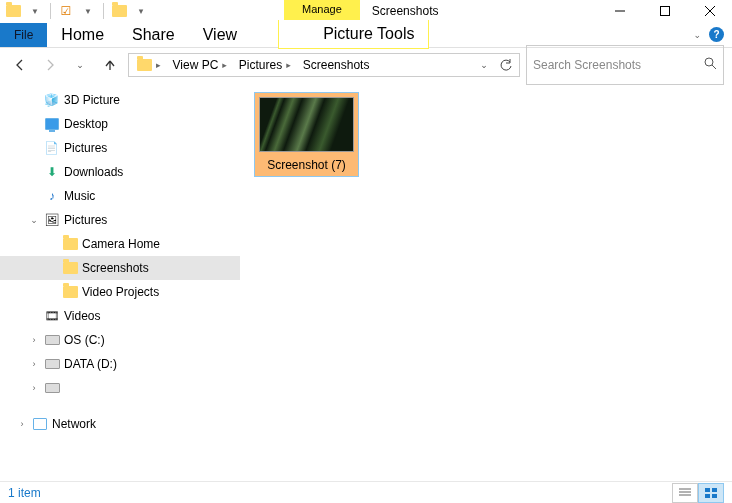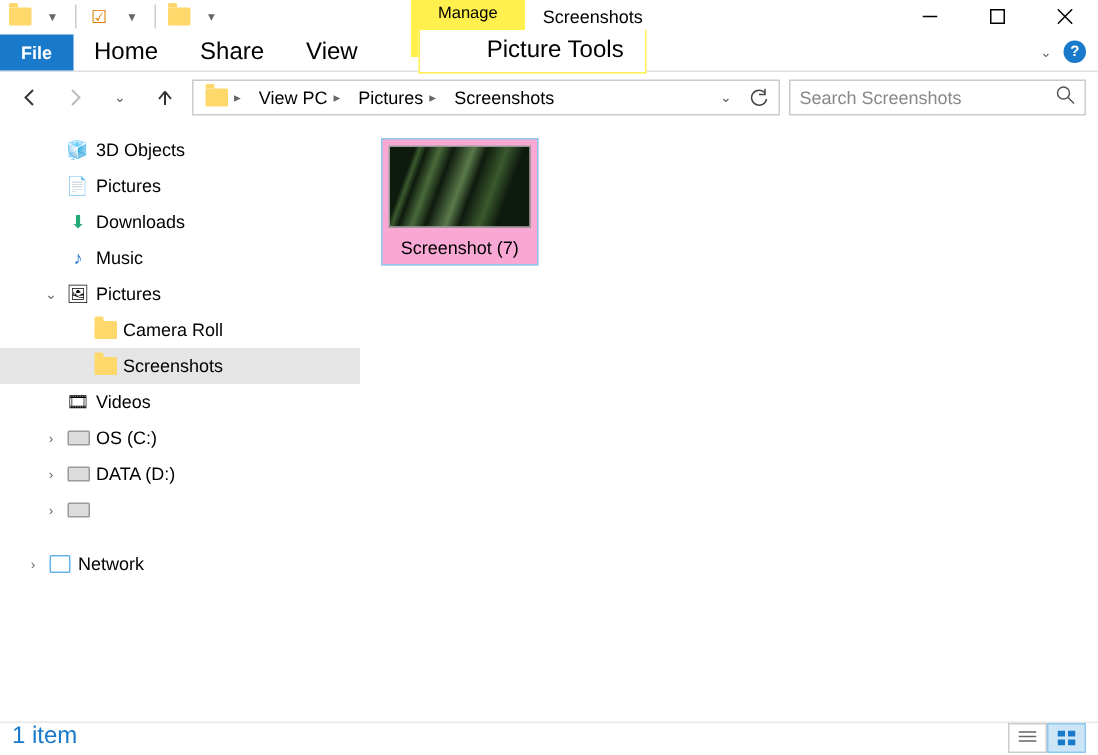--- a/index.html
+++ b/index.html
@@ -3,68 +3,68 @@
 <meta charset="utf-8">
 <style>
   * { box-sizing: border-box; margin: 0; padding: 0; font-family: "Segoe UI", Tahoma, sans-serif; }
   body { width: 732px; height: 503px; background: #fff; font-size: 12px; overflow: hidden; position: relative; }
 
   
   .titlebar { display: flex; align-items: flex-start; height: 22px; background: #fff; }
   .qat { display: flex; align-items: center; padding: 2px 4px; gap: 4px; }
   .qat-icon { width: 18px; height: 18px; display:flex; align-items:center; justify-content:center; }
   .qat-sep { width:1px; height:16px; background:#ccc; margin:0 2px; }
-  .title-tabs { display:flex; height:38px; }
+  .title-tabs { display:flex; height:38px;margin-left:10px; }
   .ctx-tab { background:#fff04d; padding:3px 18px 0; font-size:11px; }
   .title-text { padding:4px 12px 0; font-size:12px; }
   .win-controls { margin-left:auto; display:flex; }
   .win-btn { width:45px; height:22px; display:flex; align-items:center; justify-content:center; }
   .win-btn svg { width:10px; height:10px; }
 
   
   .ribbon { display:flex; align-items:center; height:26px; border-bottom:1px solid #e1e1e1; }
-  .file-tab { background:#1979ca; color:#ffffff; padding:5px 14px; font-size:12px;font-weight:bold; }
+  .file-tab { background:#1979ca; color:#0f172a; padding:5px 14px; font-size:12px; }
   .r-tab { padding:5px 14px; font-size:16px; }
   .ctx-group { background:#fff; border:1px solid #fff04d; border-top:none;padding-left:44px; }
   .ribbon-right { margin-left:auto; display:flex; align-items:center; gap:8px; padding-right:8px; }
   .help-badge { width:15px; height:15px; border-radius:50%; background:#1979ca; color:#fff; font-size:10px; display:flex; align-items:center; justify-content:center; font-weight:bold; }
 
   
   .navbar { display:flex; align-items:center; height:34px; padding:4px 8px; gap:6px; }
   .nav-arrow { width:24px; height:24px; display:flex; align-items:center; justify-content:center; color:#555; }
   .nav-arrow.disabled { color:#bbb; }
   .addr-box { flex:1; display:flex; align-items:center; border:1px solid #ccc; height:24px; padding:0 2px; }
   .crumb { padding:0 6px; display:flex; align-items:center; gap:4px; }
   .crumb-sep { color:#666; font-size:9px; }
   .addr-end { margin-left:auto; display:flex; }
   .addr-btn { width:22px; height:22px; display:flex; align-items:center; justify-content:center; }
-  .search-box { width:198px; border:1px solid #ccc; height:24px; display:flex; align-items:center; padding:0 6px; color:#777; position:relative; }
+  .search-box { width:198px; border:1px solid #ccc; height:40px; display:flex; align-items:center; padding:0 6px; color:#777; position:relative; }
   .search-box input { border:none; outline:none; width:100%; font-size:12px; color:#333; background:transparent; }
   .search-box input::placeholder { color:#888; }
   .search-ico { position:absolute; right:6px; color:#555; }
 
   
   .main { display:flex; height:calc(503px - 22px - 26px - 34px - 22px); }
   .tree { width:240px; overflow-y:scroll; padding:6px 0; }
   .tree-item { display:flex; align-items:center; height:24px; padding-left:10px; gap:4px; cursor:default; }
   .tree-item.depth1 { padding-left:28px; }
   .tree-item.depth2 { padding-left:46px; }
   .tree-item.selected { background:#e5e5e5; }
   .tree-twisty { width:12px; font-size:9px; color:#666; text-align:center; }
   .tree-ico { width:16px; height:16px; display:flex; align-items:center; justify-content:center; }
   .tree-label { font-size:12px; }
   .tree-spacer { height:12px; }
 
   .content { flex:1; padding:10px 14px; position:relative; }
-  .thumb { display:inline-block; text-align:center; border:1px solid #8ec8f0; background:#f9a8d4; padding:4px; }
+  .thumb { display:inline-block; text-align:center; border:1px solid #8ec8f0; background:#fdba74; padding:4px; }
   .thumb-img { width:95px; height:55px; background:linear-gradient(110deg,#0e1a0e 15%,#3a5a2e 18%,#0e1a0e 22%,#4a6a3a 30%,#0e1a0e 38%,#5a7a4a 50%,#0e1a0e 58%,#3a5a2e 70%,#0e1a0e 80%); border:1px solid #999; }
   .thumb-label { margin-top:6px; font-size:12px; }
 
   
-  .status { position:absolute; bottom:0; left:0; right:0; height:22px; border-top:1px solid #e8e8e8; display:flex; padding:0 8px; font-size:16px; }
+  .status { position:absolute; bottom:0; left:0; right:0; height:22px; border-top:1px solid #e8e8e8; display:flex; align-items:center; padding:0 8px; font-size:12px; }
   .status-text { color:#1979ca; }
   .view-toggles { margin-left:auto; display:flex; gap:0; }
   .vt { width:26px; height:20px; border:1px solid #ccc; display:flex; align-items:center; justify-content:center; }
   .vt.active { background:#cde6f7; border-color:#8ec8f0; }
 
   
   .folder-ico { width:15px; height:12px; background:#ffd86b; border-radius:1px; position:relative; }
   .folder-ico::before { content:""; position:absolute; top:-3px; left:0; width:6px; height:3px; background:#ffd86b; border-radius:1px 1px 0 0; }
   .pc-ico { width:14px;height:12px;border:1px solid #67b2e8;border-radius:1px;position:relative; }
   .pc-ico::after{content:"";position:absolute;bottom:-3px;left:3px;width:6px;height:2px;background:#67b2e8;}
@@ -184,21 +184,28 @@
         </svg></span>
   </div>
 </div>
 
 <div class="main">
 
   <div class="tree">
     <div class="tree-item depth1">
         <span class="tree-twisty"></span>
         <span class="tree-ico">🧊</span>
-        <span class="tree-label">3D Objects</span>
+        <span class="tree-label">3D Picture</span>
+      </div>
+    <div class="tree-item depth1">
+        <span class="tree-twisty"></span>
+        <span class="tree-ico">
+          <span class="pc-ico" style="background:#3a9be8;"></span>
+        </span>
+        <span class="tree-label">Desktop</span>
       </div>
     <div class="tree-item depth1">
         <span class="tree-twisty"></span>
         <span class="tree-ico">📄</span>
         <span class="tree-label">Pictures</span>
       </div>
     <div class="tree-item depth1">
         <span class="tree-twisty"></span>
         <span class="tree-ico" style="color:#2a7;">⬇</span>
         <span class="tree-label">Downloads</span>
@@ -211,28 +218,35 @@
     <div class="tree-item depth1">
         <span class="tree-twisty">⌄</span>
         <span class="tree-ico">🖼</span>
         <span class="tree-label">Pictures</span>
       </div>
     <div class="tree-item depth2">
         <span class="tree-twisty"></span>
         <span class="tree-ico">
           <span class="folder-ico"></span>
         </span>
-        <span class="tree-label">Camera Roll</span>
+        <span class="tree-label">Camera Home</span>
       </div>
     <div class="tree-item depth2 selected">
         <span class="tree-twisty"></span>
         <span class="tree-ico">
           <span class="folder-ico"></span>
         </span>
         <span class="tree-label">Screenshots</span>
+      </div>
+    <div class="tree-item depth2">
+        <span class="tree-twisty"></span>
+        <span class="tree-ico">
+          <span class="folder-ico"></span>
+        </span>
+        <span class="tree-label">Video Projects</span>
       </div>
     <div class="tree-item depth1">
         <span class="tree-twisty"></span>
         <span class="tree-ico">🎞</span>
         <span class="tree-label">Videos</span>
       </div>
     <div class="tree-item depth1">
         <span class="tree-twisty">›</span>
         <span class="tree-ico">
           <span class="drive-ico"></span>

